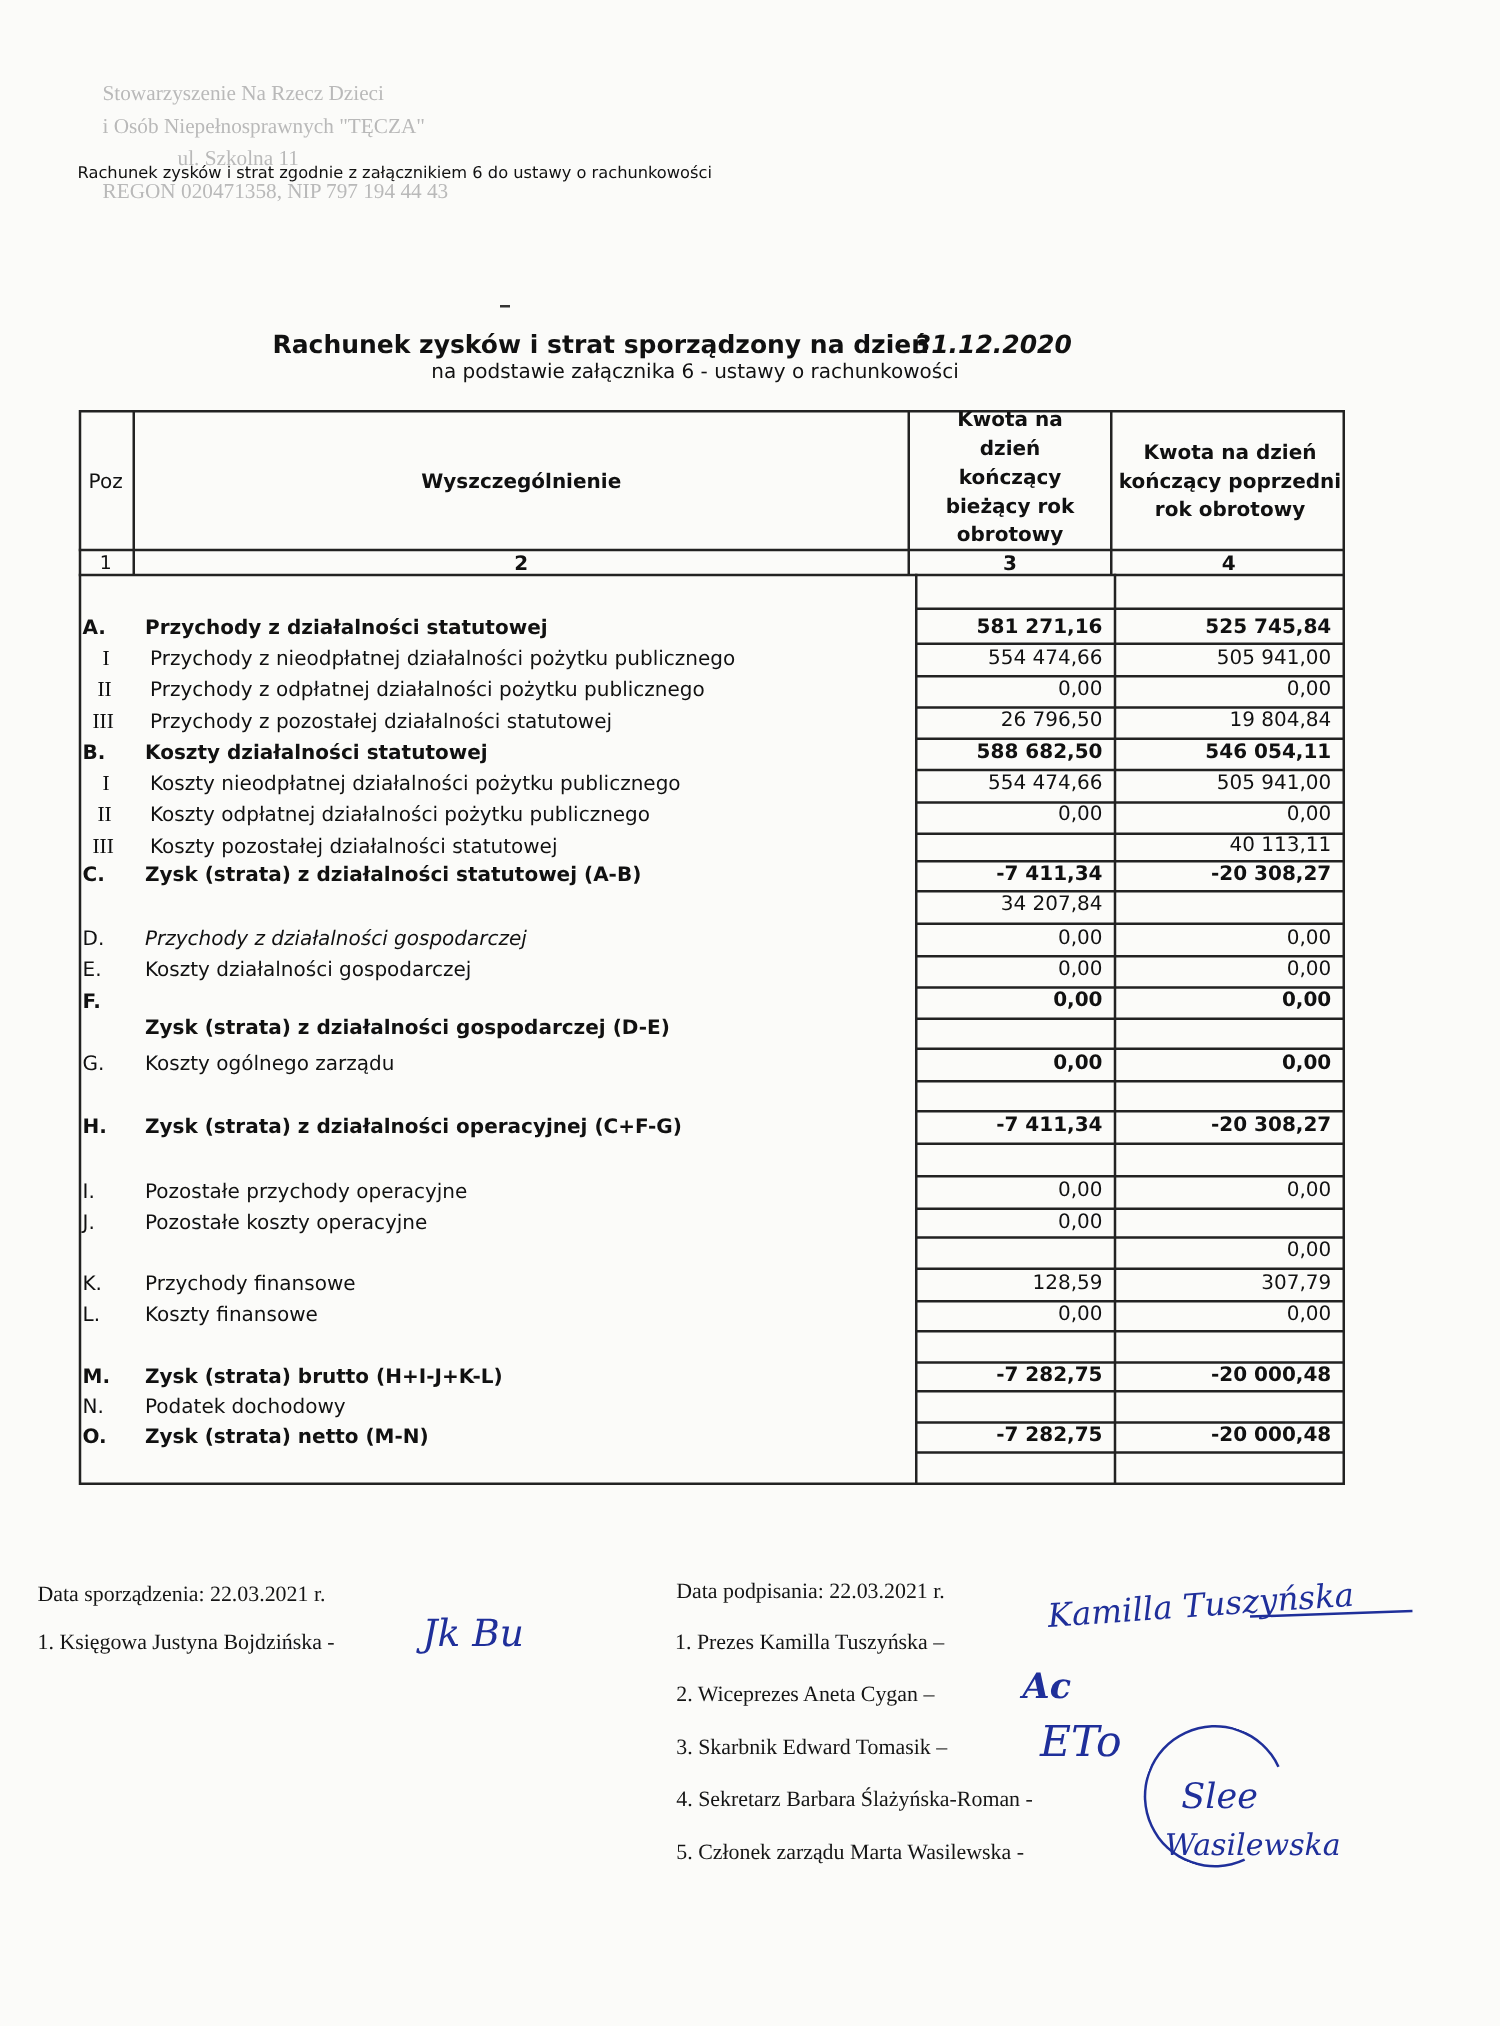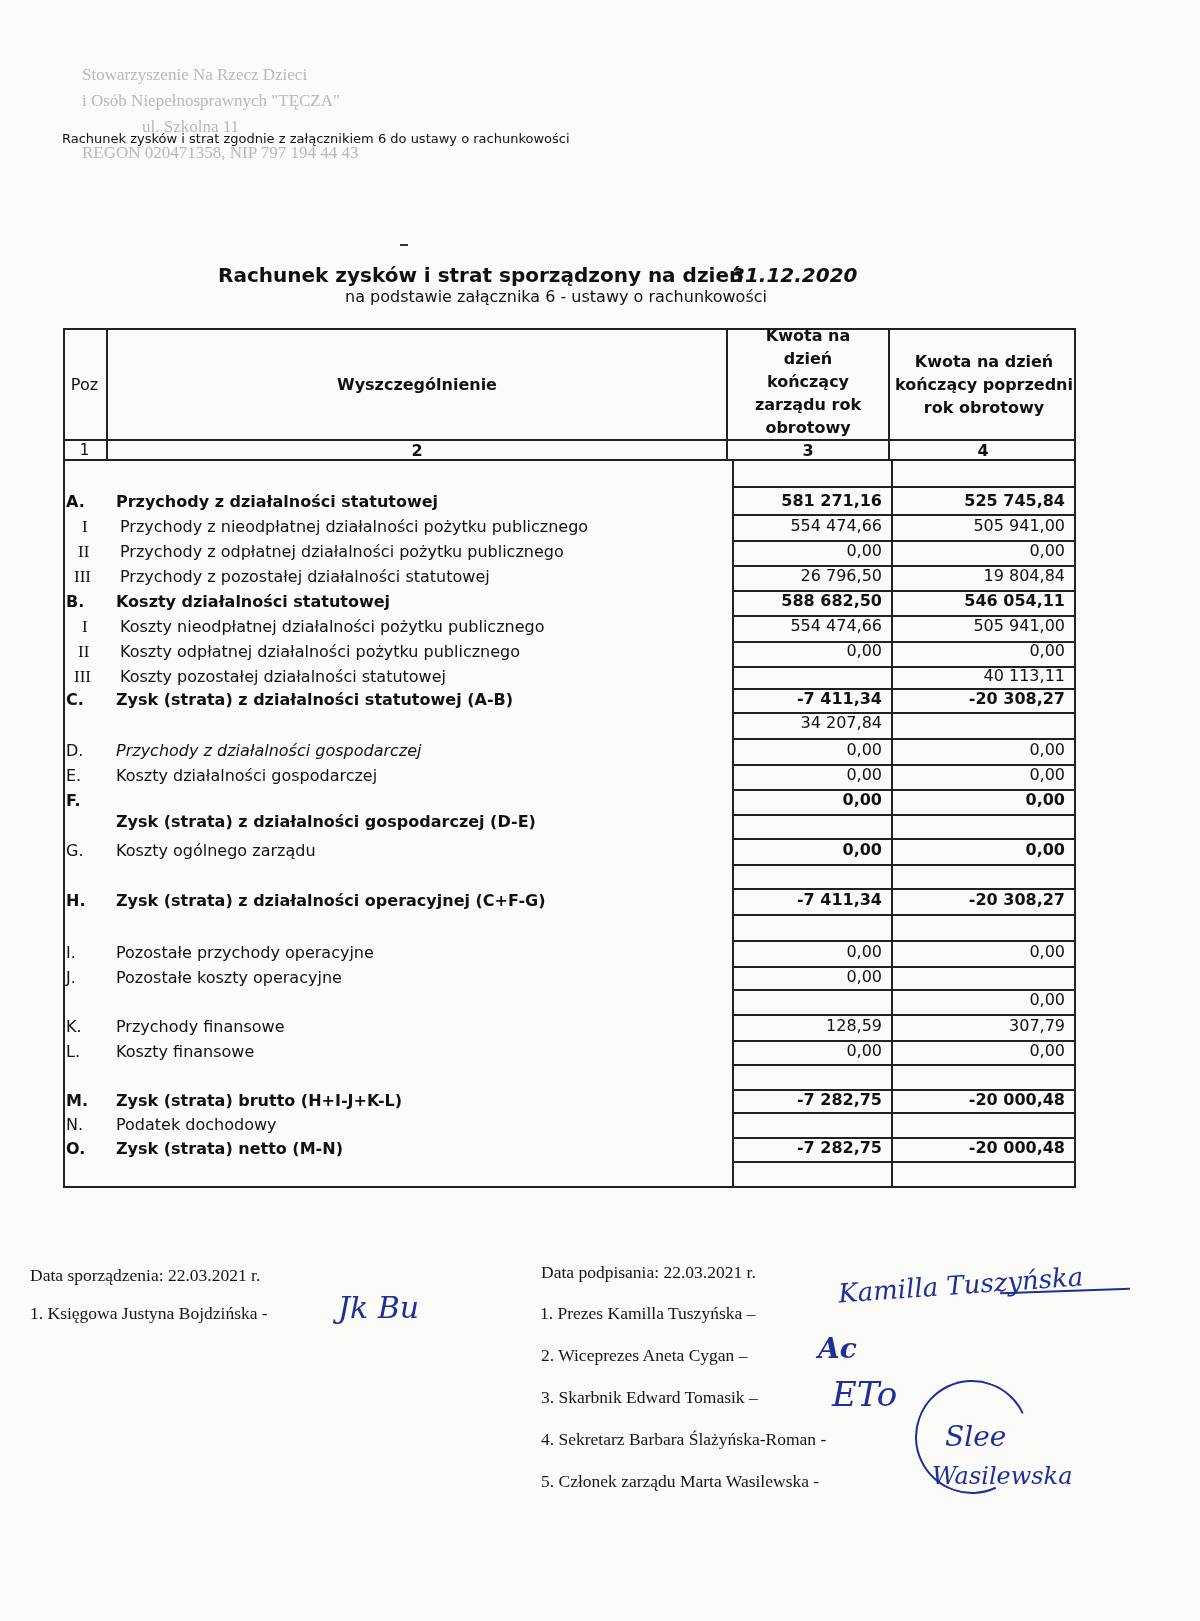--- a/index.html
+++ b/index.html
@@ -59,21 +59,21 @@
 <div class="vline" style="left:106px;top:328px;height:132px;"></div>
 <div class="vline" style="left:726px;top:328px;height:132px;"></div>
 <div class="vline" style="left:888px;top:328px;height:132px;"></div>
 
 <div class="hline" style="left:63px;top:439px;width:1013px;"></div>
 <div class="hline" style="left:63px;top:459px;width:1013px;"></div>
 
 <div class="hdr-cell" style="left:63px;top:330px;width:43px;height:109px;">Poz</div>
 <div class="hdr-cell hdr-bold" style="left:108px;top:330px;width:618px;height:109px;">Wyszczególnienie</div>
 <div class="hdr-cell hdr-bold" style="left:740px;top:322px;width:136px;height:120px;overflow:hidden;align-items:flex-start;">
-  <span style="padding-top:2px;">Kwota na dzień kończący zarządu rok obrotowy</span>
+  <span style="padding-top:2px;">Kwota na dzień kończący bieżący rok obrotowy</span>
 </div>
 <div class="hdr-cell hdr-bold" style="left:892px;top:330px;width:184px;height:109px;">Kwota na dzień kończący poprzedni rok obrotowy</div>
 
 <div class="hdr-cell" style="left:63px;top:441px;width:43px;height:18px;font-size:15px;">1</div>
 <div class="hdr-cell hdr-bold" style="left:108px;top:441px;width:618px;height:18px;">2</div>
 <div class="hdr-cell hdr-bold" style="left:728px;top:441px;width:160px;height:18px;">3</div>
 <div class="hdr-cell hdr-bold" style="left:890px;top:441px;width:186px;height:18px;">4</div>
 
 <div class="vline" style="left:732px;top:459px;height:729px;"></div>
 <div class="vline" style="left:891px;top:459px;height:729px;"></div>

